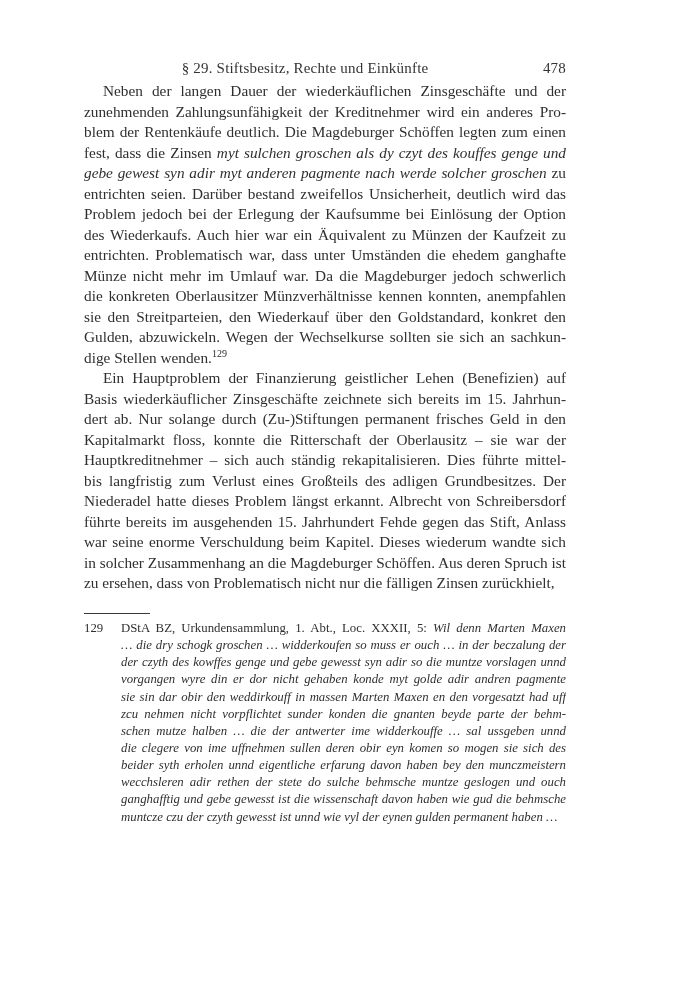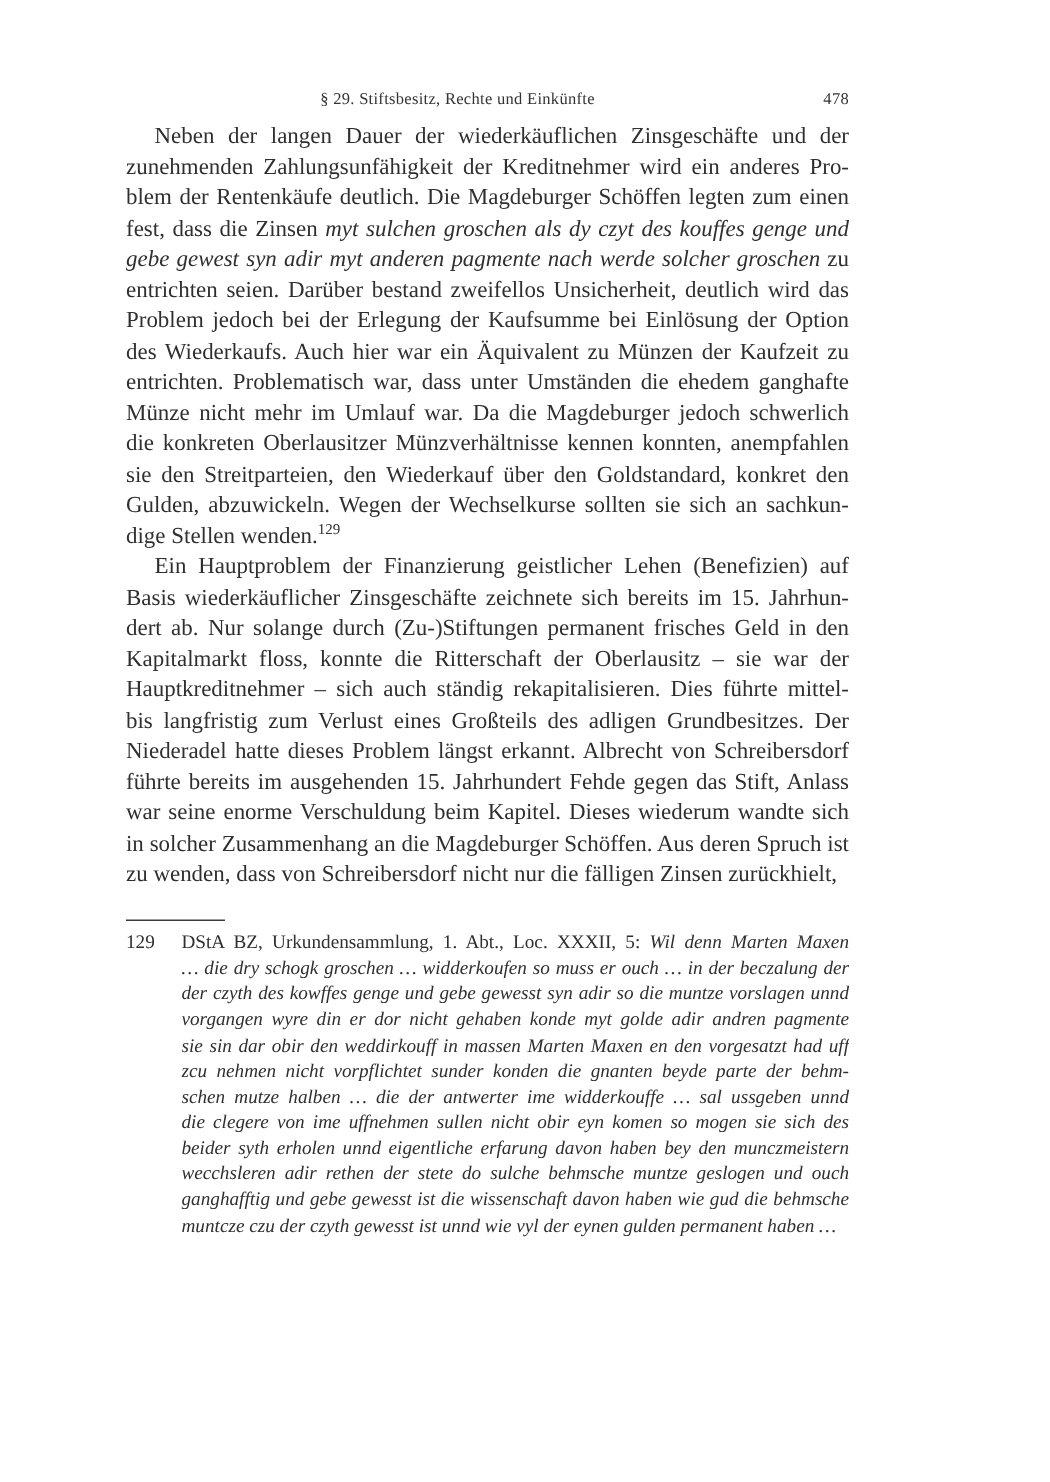--- a/index.html
+++ b/index.html
@@ -15,21 +15,21 @@
     background: #ffffff;
     color: #2f2f2f;
     overflow: hidden;
   }
   .running-head {
     position: absolute;
     top: 60px;
     left: 84px;
     width: 482px;
     height: 20px;
-    font-size: 11px;
+    font-size: 15px;
     letter-spacing: 0.2px;
     color: #333333;
   }
   .running-head .title {
     display: block;
     text-align: center;
     padding-right: 40px; 
   }
   .running-head .folio {
     position: absolute;
@@ -122,37 +122,37 @@
         <div class="line indent">Ein Hauptproblem der Finanzierung geistlicher Lehen (Benefizien) auf</div>
         <div class="line">Basis wiederkäuflicher Zinsgeschäfte zeichnete sich bereits im 15. Jahrhun-</div>
         <div class="line">dert ab. Nur solange durch (Zu-)Stiftungen permanent frisches Geld in den</div>
         <div class="line">Kapitalmarkt floss, konnte die Ritterschaft der Oberlausitz – sie war der</div>
         <div class="line">Hauptkreditnehmer – sich auch ständig rekapitalisieren. Dies führte mittel-</div>
         <div class="line">bis langfristig zum Verlust eines Großteils des adligen Grundbesitzes. Der</div>
         <div class="line">Niederadel hatte dieses Problem längst erkannt. Albrecht von Schreibersdorf</div>
         <div class="line">führte bereits im ausgehenden 15. Jahrhundert Fehde gegen das Stift, Anlass</div>
         <div class="line">war seine enorme Verschuldung beim Kapitel. Dieses wiederum wandte sich</div>
         <div class="line">in solcher Zusammenhang an die Magdeburger Schöffen. Aus deren Spruch ist</div>
-        <div class="line last">zu wenden, dass von Schreibersdorf nicht nur die fälligen Zinsen zurückhielt,</div>
+        <div class="line last">zu ersehen, dass von Problematisch nicht nur die fälligen Zinsen zurückhielt,</div>
       </div>
   </div>
 
   <div class="footnote-rule"></div>
 
   <div class="footnote">
     <span class="fn-num">129</span>
     <div>
         <div class="line">DStA BZ, Urkundensammlung, 1. Abt., Loc. XXXII, 5: <span class="it">Wil denn Marten Maxen</span></div>
         <div class="line"><span class="it">… die dry schogk groschen … widderkoufen so muss er ouch … in der beczalung der</span></div>
         <div class="line"><span class="it">der czyth des kowffes genge und gebe gewesst syn adir so die muntze vorslagen unnd</span></div>
         <div class="line"><span class="it">vorgangen wyre din er dor nicht gehaben konde myt golde adir andren pagmente</span></div>
         <div class="line"><span class="it">sie sin dar obir den weddirkouff in massen Marten Maxen en den vorgesatzt had uff</span></div>
         <div class="line"><span class="it">zcu nehmen nicht vorpflichtet sunder konden die gnanten beyde parte der behm-</span></div>
         <div class="line"><span class="it">schen mutze halben … die der antwerter ime widderkouffe … sal ussgeben unnd</span></div>
-        <div class="line"><span class="it">die clegere von ime uffnehmen sullen nicht obir eyn komen so mogen sie sich des</span></div>
+        <div class="line"><span class="it">die clegere von ime uffnehmen sullen deren obir eyn komen so mogen sie sich des</span></div>
         <div class="line"><span class="it">beider syth erholen unnd eigentliche erfarung davon haben bey den munczmeistern</span></div>
         <div class="line"><span class="it">wecchsleren adir rethen der stete do sulche behmsche muntze geslogen und ouch</span></div>
         <div class="line"><span class="it">ganghafftig und gebe gewesst ist die wissenschaft davon haben wie gud die behmsche</span></div>
         <div class="line last"><span class="it">muntcze czu der czyth gewesst ist unnd wie vyl der eynen gulden permanent haben …</span></div>
       </div>
   </div>
 
 </div>
 
 </body></html>

